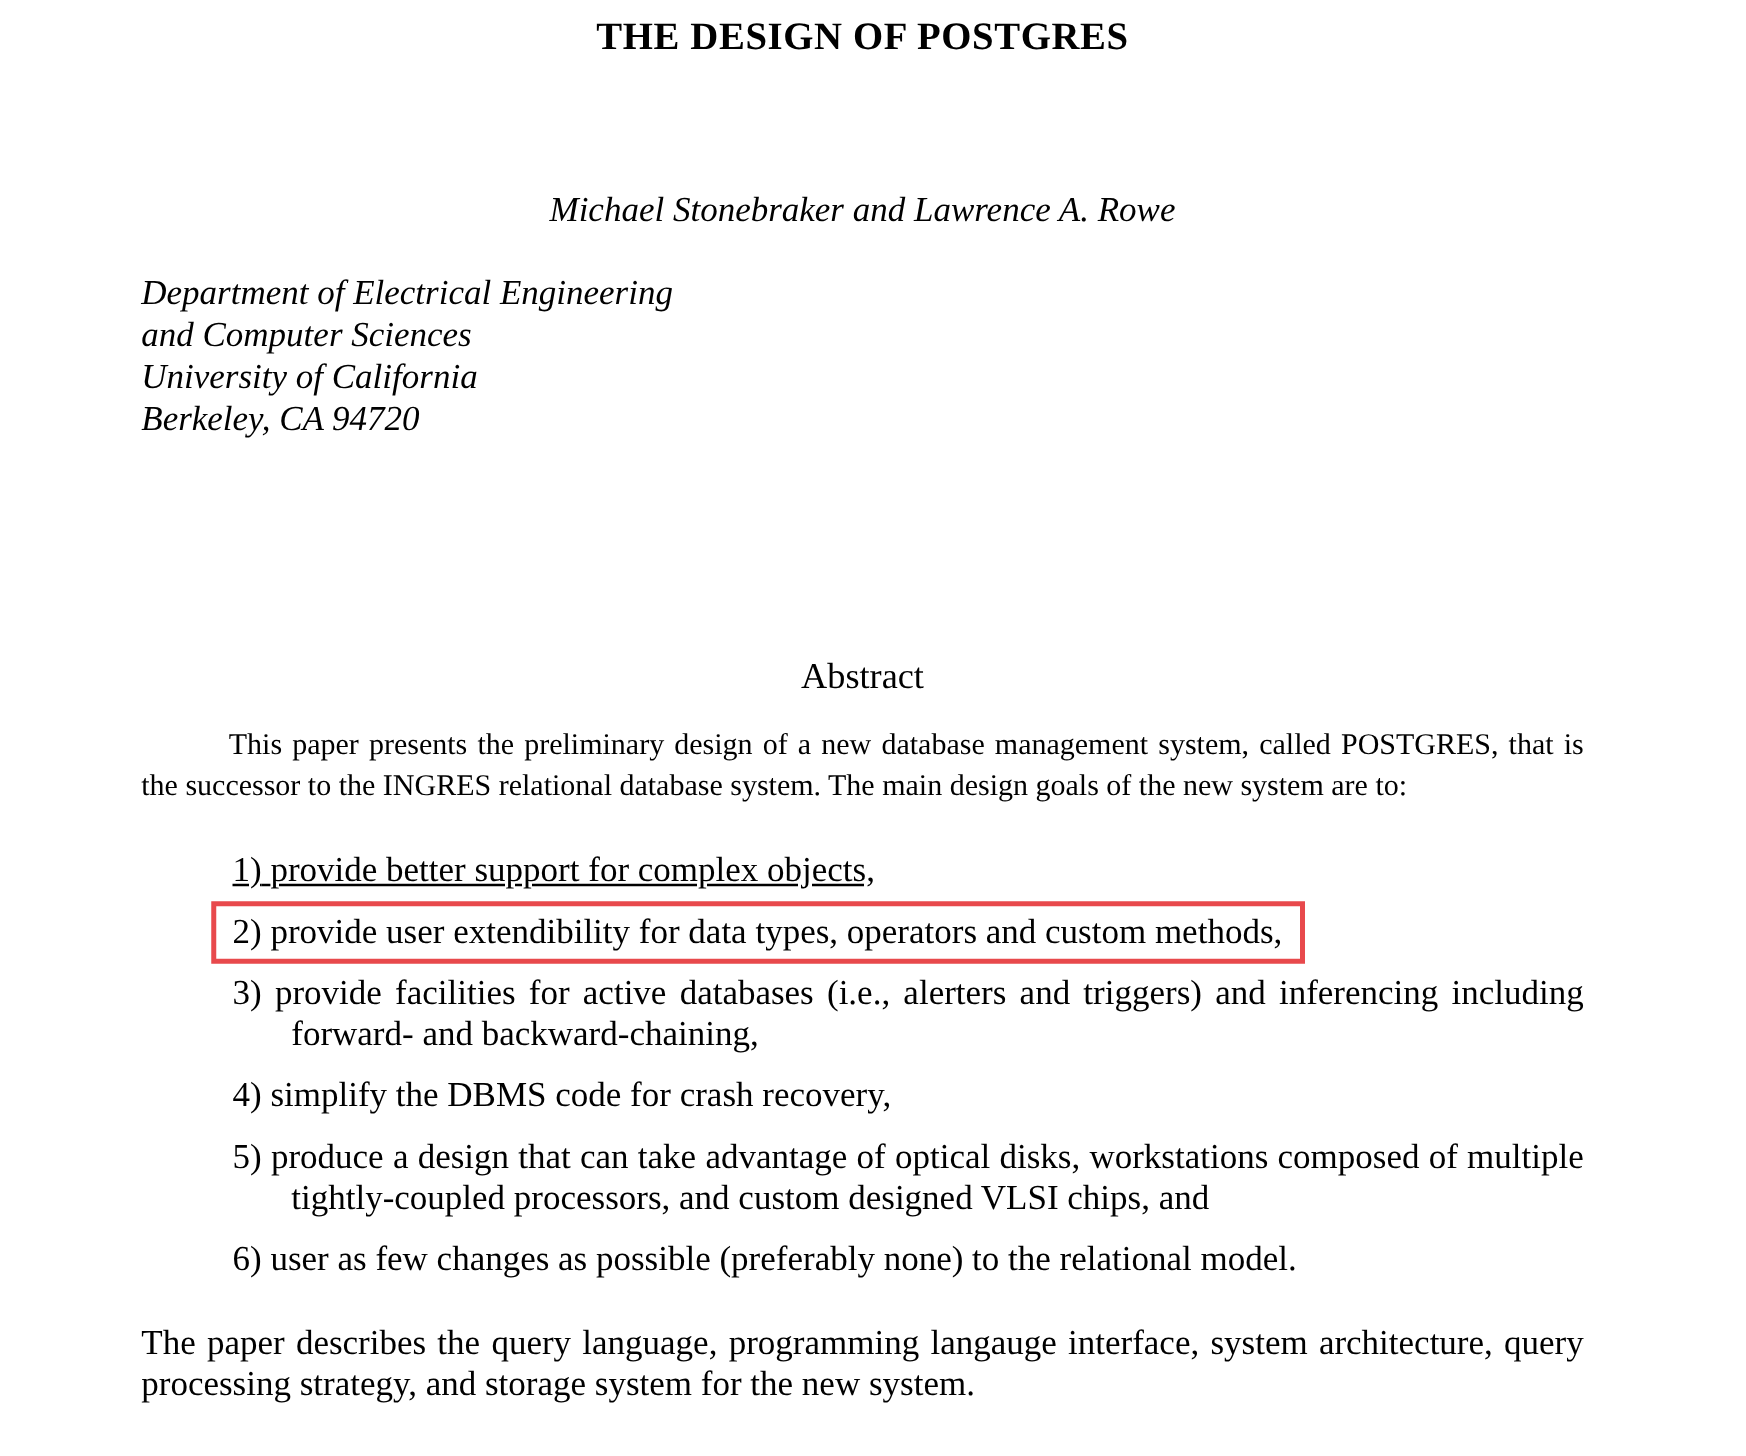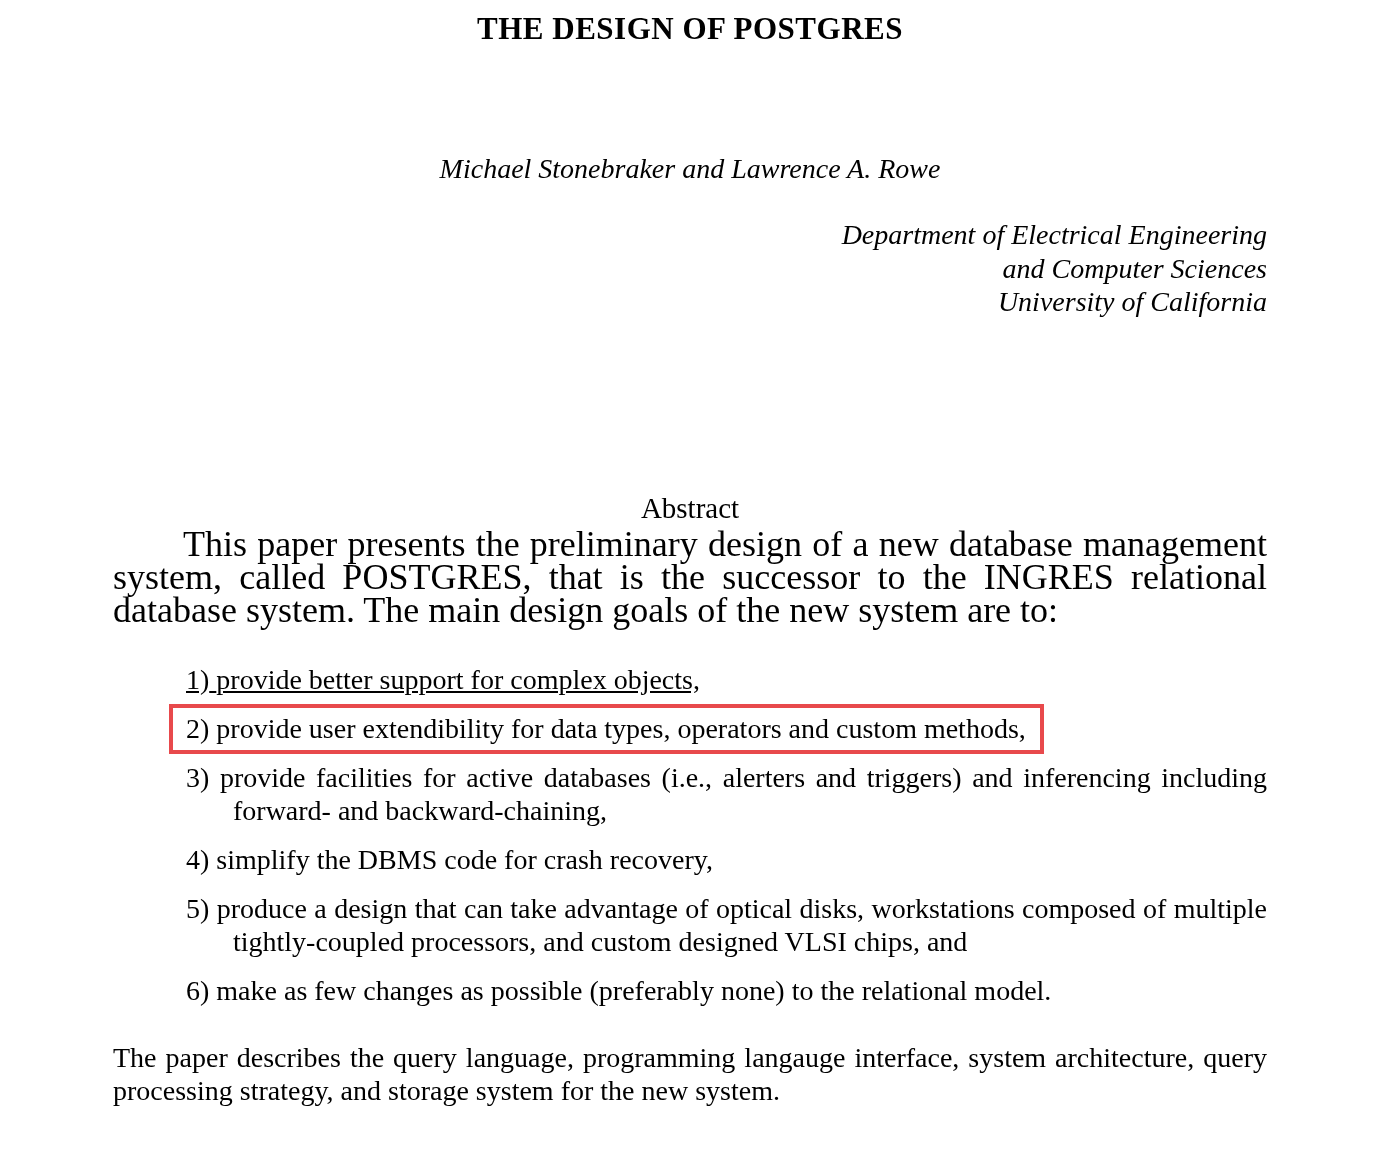--- a/index.html
+++ b/index.html
@@ -32,35 +32,35 @@
     margin-top: 106px;
     font-size: 28px;
     font-style: italic;
     line-height: 33px;
     text-align: center;
   }
   .affiliation {
     margin-top: 33px;
     font-size: 28px;
     font-style: italic;
-    text-align: right;
+    text-align: left;
   }
   .affiliation .aff-line {
     line-height: 33.5px;
   }
   .abstract-heading {
     margin-top: 172px;
     font-size: 29px;
     font-weight: normal;
     line-height: 34px;
     text-align: center;
   }
   .abstract-intro {
-    margin-top: 3px;
-    font-size: 36px;
+    margin-top: 22px;
+    font-size: 24px;
     line-height: 33px;
     text-align: justify;
     text-indent: 70px;
   }
   .goals {
     margin-top: 34px;
   }
   .goal {
     font-size: 28px;
     line-height: 33px;
@@ -94,20 +94,21 @@
 <div class="page">
 
   <h1 class="title">THE DESIGN OF POSTGRES</h1>
 
   <div class="authors">Michael Stonebraker and Lawrence A. Rowe</div>
 
   <div class="affiliation">
     <div class="aff-line">Department of Electrical Engineering</div>
     <div class="aff-line">and Computer Sciences</div>
     <div class="aff-line">University of California</div>
+    <div class="aff-line">Berkeley, CA 94720</div>
   </div>
 
   <div class="abstract-heading">Abstract</div>
 
   <p class="abstract-intro">This paper presents the preliminary design of a new database management system, called POSTGRES, that is the successor to the INGRES relational database system. The main design goals of the new system are to:</p>
 
   <div class="goals">
 
     <div class="goal">
       <span class="goal-inner"><span>1)</span> <span>provide better support for complex objects,</span></span>
@@ -123,20 +124,20 @@
 
     <div class="goal">
       <span class="goal-inner"><span>4)</span> <span>simplify the DBMS code for crash recovery,</span></span>
     </div>
 
     <div class="goal">
       <span class="goal-inner"><span>5)</span> <span>produce a design that can take advantage of optical disks, workstations composed of multiple tightly-coupled processors, and custom designed VLSI chips, and</span></span>
     </div>
 
     <div class="goal">
-      <span class="goal-inner"><span>6)</span> <span>make as few changes as possible (preferably none) to the relational model.</span></span>
+      <span class="goal-inner"><span>6)</span> <span>user as few changes as possible (preferably none) to the relational model.</span></span>
     </div>
 
   </div>
 
   <p class="closing">The paper describes the query language, programming langauge interface, system architecture, query processing strategy, and storage system for the new system.</p>
 
 </div>
 
 </body></html>

